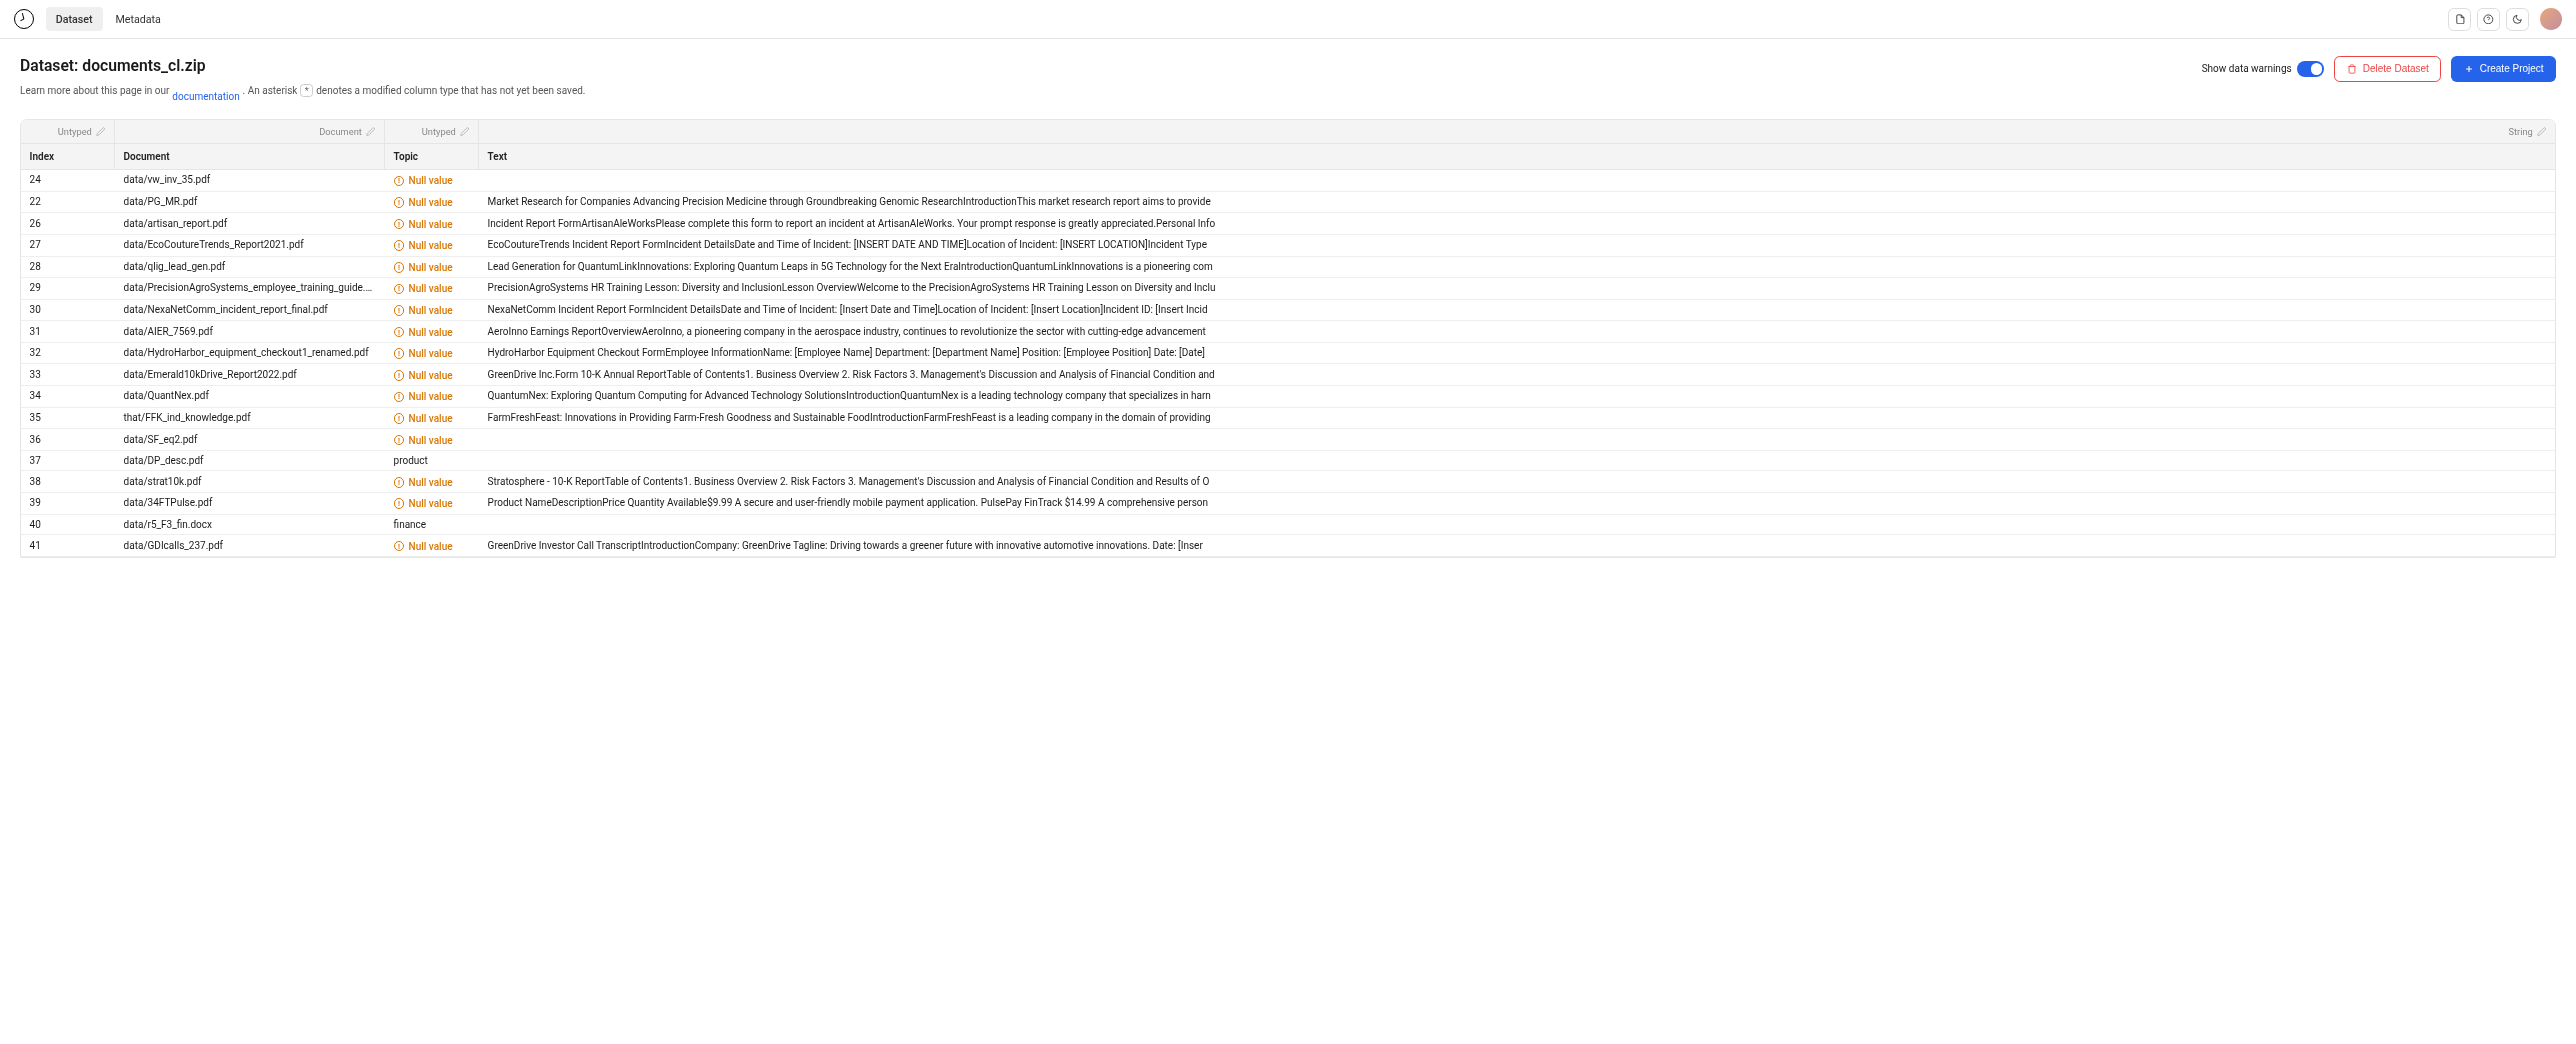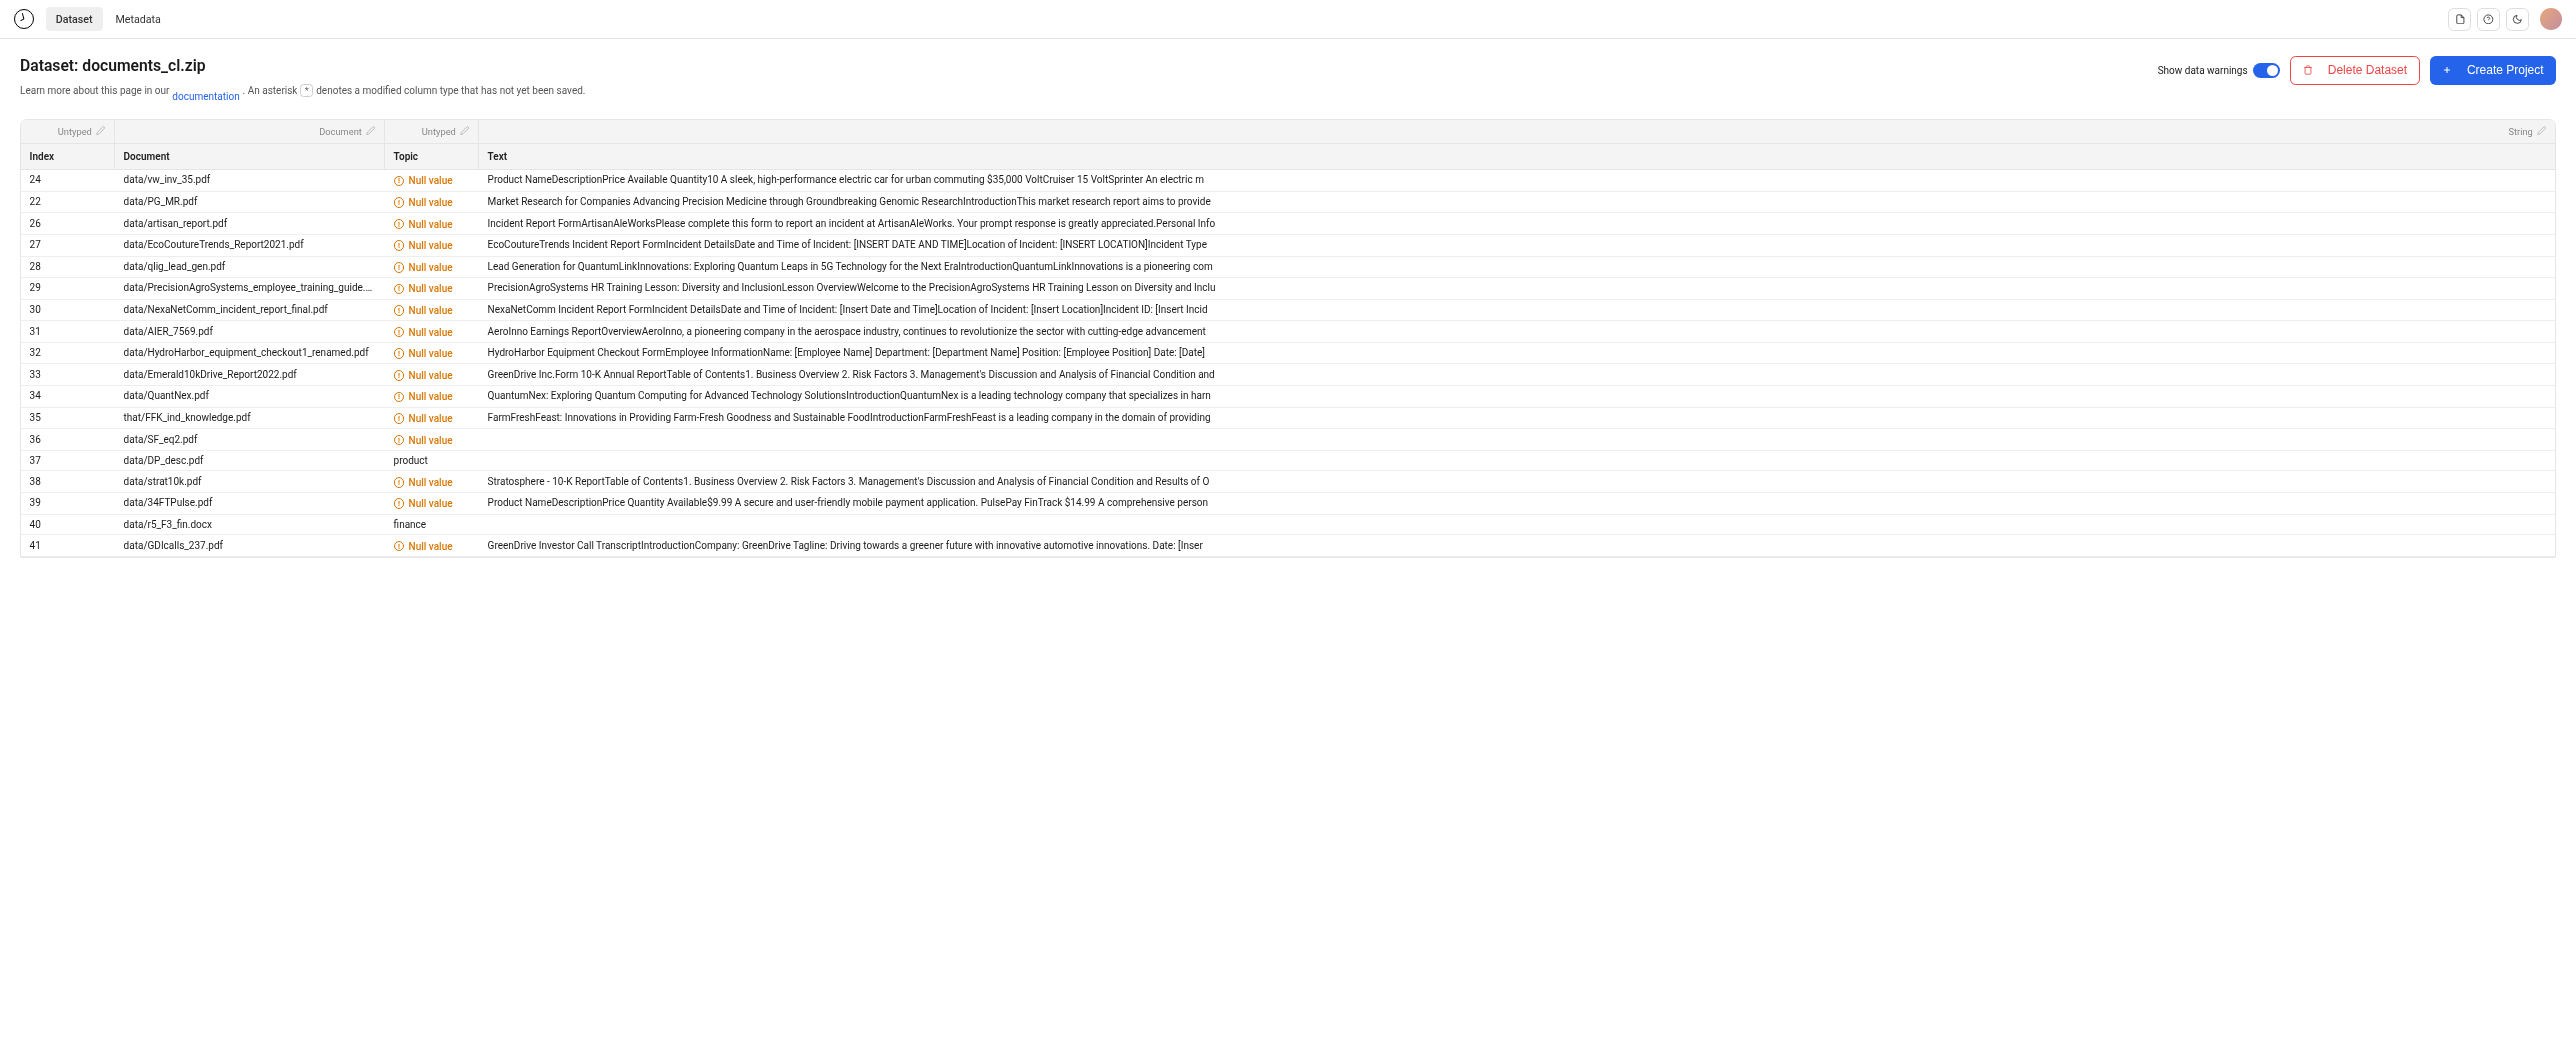--- a/index.html
+++ b/index.html
@@ -19,28 +19,28 @@
 
 .header { display: flex; justify-content: space-between; align-items: flex-start; padding: 17px 20px 11.4px; }
 .header-left h1 { font-size: 15.7px; font-weight: 600; margin-bottom: 4.3px; }
 .subtitle { font-size: 10px; color: #555; display: flex; align-items: center; gap: 2.9px; flex-wrap: wrap; }
 .subtitle a { color: #2563eb; text-decoration: none; margin-top: 12px; }
 .asterisk-badge { display: inline-flex; align-items: center; justify-content: center; width: 13px; height: 13px; border: 0.7px solid #ccc; border-radius: 3.6px; font-size: 9.3px; color: #666; }
 .header-right { display: flex; align-items: center; gap: 10px; }
 .toggle-wrap { display: flex; align-items: center; gap: 5.7px; font-size: 10px; }
 .toggle { width: 27px; height: 15.7px; background: #2563eb; border-radius: 7.9px; position: relative; cursor: pointer; }
 .toggle::after { content: ""; position: absolute; width: 11.4px; height: 11.4px; background: #fff; border-radius: 50%; top: 2.1px; right: 2.1px; }
-.btn { padding: 6.4px 11.4px; border-radius: 5.7px; font-size: 12px; font-weight: 500; cursor: pointer; display: inline-flex; align-items: center; gap: 15px; border: 0.7px solid transparent; }
+.btn { padding: 6.4px 11.4px; border-radius: 5.7px; font-size: 10px; font-weight: 500; cursor: pointer; display: inline-flex; align-items: center; gap: 6px; border: 0.7px solid transparent; }
 .btn-danger { border-color: #ef4444; color: #ef4444; background: #fff; }
 .btn-primary { background: #2563eb; color: #fff; }
 
 .table-wrap { margin: 5.7px 20px 0; border: 0.7px solid #e5e5e5; border-radius: 7.2px 7.2px 0 0; overflow: hidden; }
 .thead { background: #f4f4f5; }
 .type-row { display: flex; border-bottom: 0.7px solid #e5e5e5; }
-.type-cell { padding: 5.7px 8.6px; font-size: 9.3px; color: #888; display: flex; align-items: flex-start; justify-content: flex-end; gap: 4.3px; border-right: 0.7px solid #e5e5e5; }
+.type-cell { padding: 5.7px 8.6px; font-size: 9.3px; color: #888; display: flex; align-items: center; justify-content: flex-end; gap: 4.3px; border-right: 0.7px solid #e5e5e5; }
 .header-row { display: flex; border-bottom: 0.7px solid #e5e5e5; }
 .header-cell { padding: 7.2px 8.6px; font-size: 10px; font-weight: 600; color: #222; border-right: 0.7px solid #e5e5e5; }
 .col-index { width: 94px; flex-shrink: 0; }
 .col-document { width: 270px; flex-shrink: 0; }
 .col-topic { width: 94px; flex-shrink: 0; }
 .col-text { flex: 1; min-width: 0; }
 .header-cell.col-text, .type-cell.col-text { border-right: none; }
 
 .tbody { background: #fff; }
 .row { display: flex; border-bottom: 0.7px solid #eee; }
@@ -155,21 +155,20 @@
     </div>
   </div>
   <div class="tbody" id="tbody">
       <div class="row">
         <div class="cell col-index">24</div>
         <div class="cell col-document">data/vw_inv_35.pdf</div>
         <div class="cell col-topic"><span class="null-val">
             <span class="warn-icon">!</span>
             <span>Null value</span>
           </span></div>
-        <div class="cell col-text">Product NameDescriptionPrice Available Quantity10 A sleek, high-performance electric car for urban commuting $35,000 VoltCruiser 15 VoltSprinter An electric m</div>
       </div>
       <div class="row">
         <div class="cell col-index">22</div>
         <div class="cell col-document">data/PG_MR.pdf</div>
         <div class="cell col-topic"><span class="null-val">
             <span class="warn-icon">!</span>
             <span>Null value</span>
           </span></div>
         <div class="cell col-text">Market Research for Companies Advancing Precision Medicine through Groundbreaking Genomic ResearchIntroductionThis market research report aims to provide</div>
       </div>

